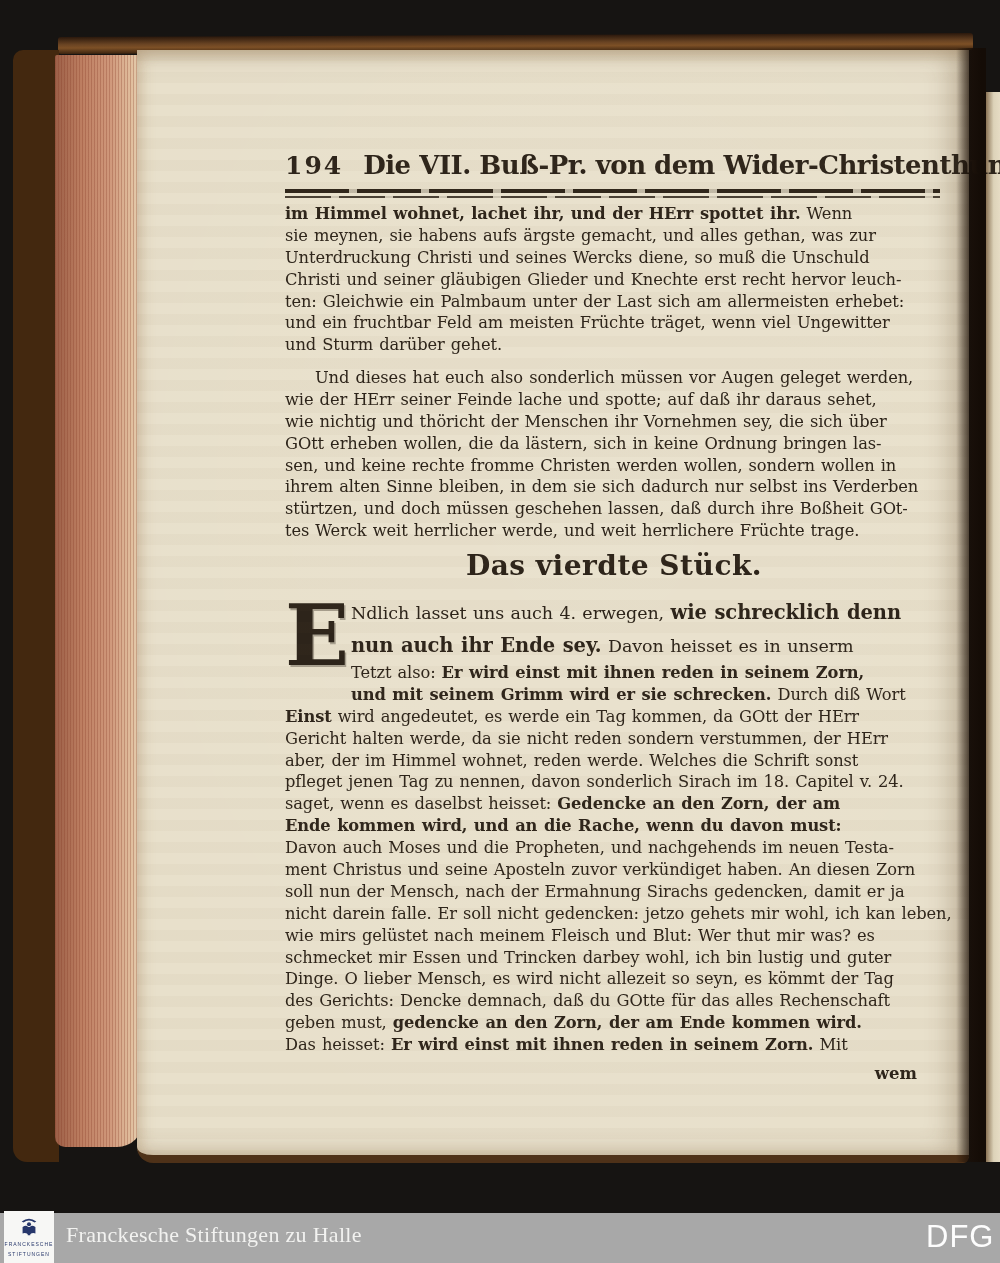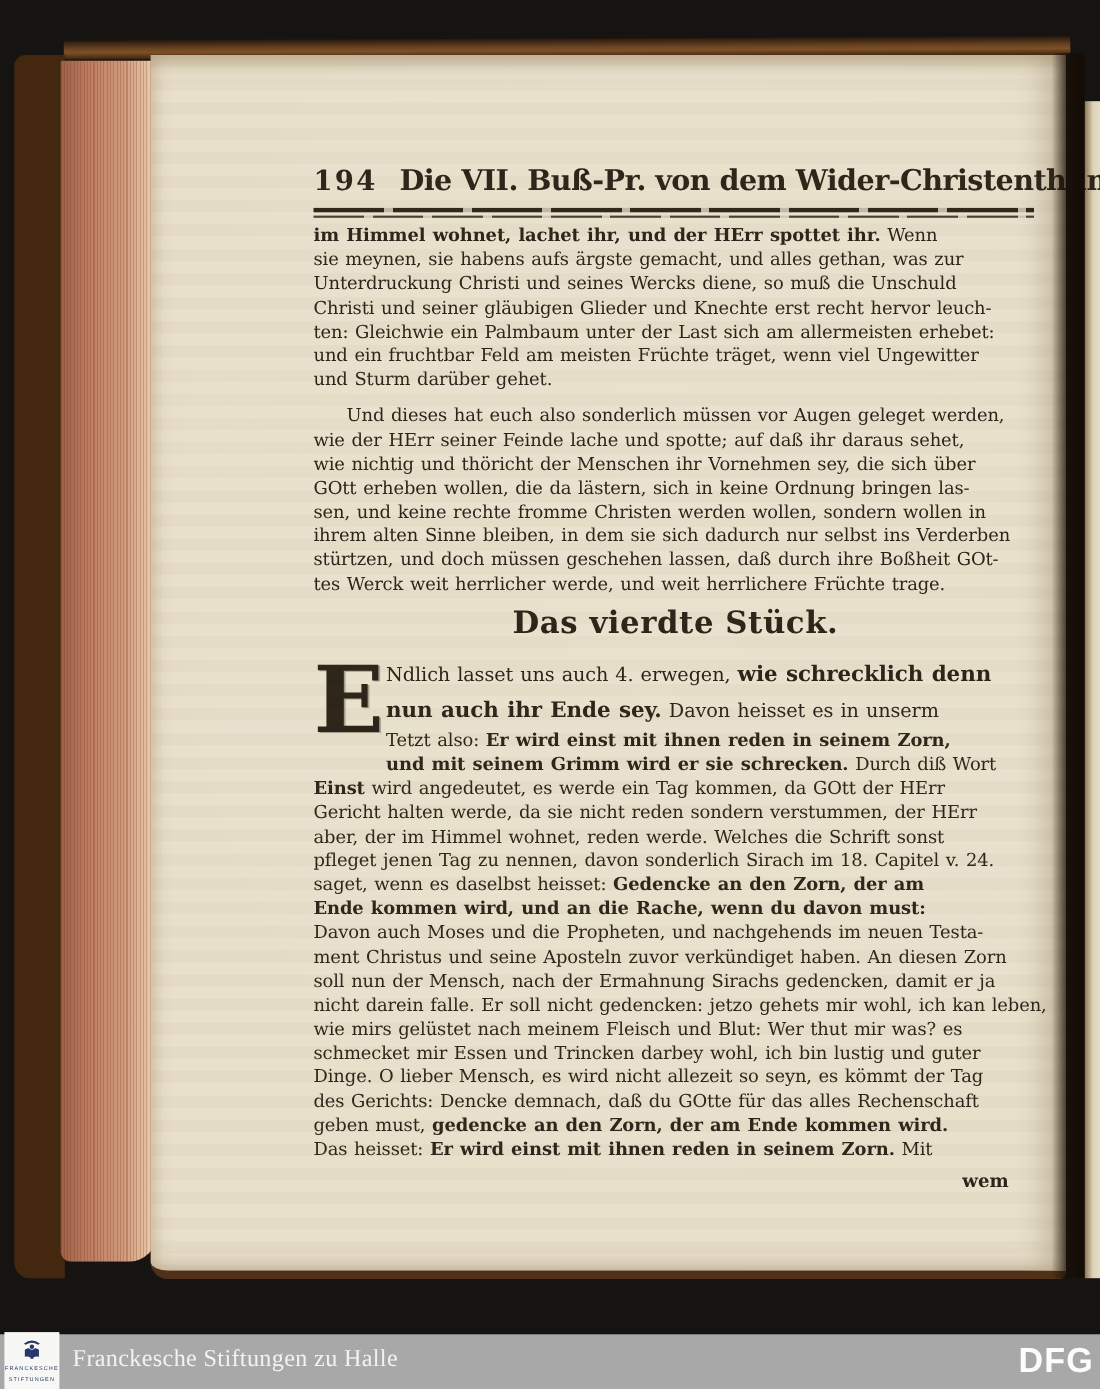--- a/index.html
+++ b/index.html
@@ -67,21 +67,21 @@
   
   .footer-bar{position:absolute;left:0;top:1213px;width:1000px;height:50px;background:#a8a8a8;}
   .logo-box{position:absolute;left:4px;top:1211px;width:50px;height:52px;background:#f7f7f5;
     display:flex;flex-direction:column;align-items:center;justify-content:flex-start;padding-top:5px;box-sizing:border-box;}
   .logo-emblem{width:22px;height:22px;display:block;}
   .logo-word{font-family:"Liberation Sans",sans-serif;font-size:5px;letter-spacing:1px;
     color:#27376b;line-height:6.5px;text-align:center;margin-top:3px;white-space:nowrap;}
   .footer-title{position:absolute;left:66px;top:1222px;color:#f2f2f0;
     font-family:"Liberation Serif",serif;font-size:22px;letter-spacing:.3px;text-align:center;}
   .dfg-logo{position:absolute;left:926px;top:1219px;color:#fdfdfd;
-    font-family:"Liberation Sans",sans-serif;font-weight:700;font-size:31px;letter-spacing:1px;
+    font-family:"Liberation Sans",sans-serif;font-weight:400;font-size:31px;letter-spacing:1px;
     transform:scaleY(1.02);}
 </style>
 </head>
 <body>
 
 <div class="stage">
 
   <div class="book-top-edge"></div>
   <div class="spine"></div>
   <div class="fore-edge"></div>

